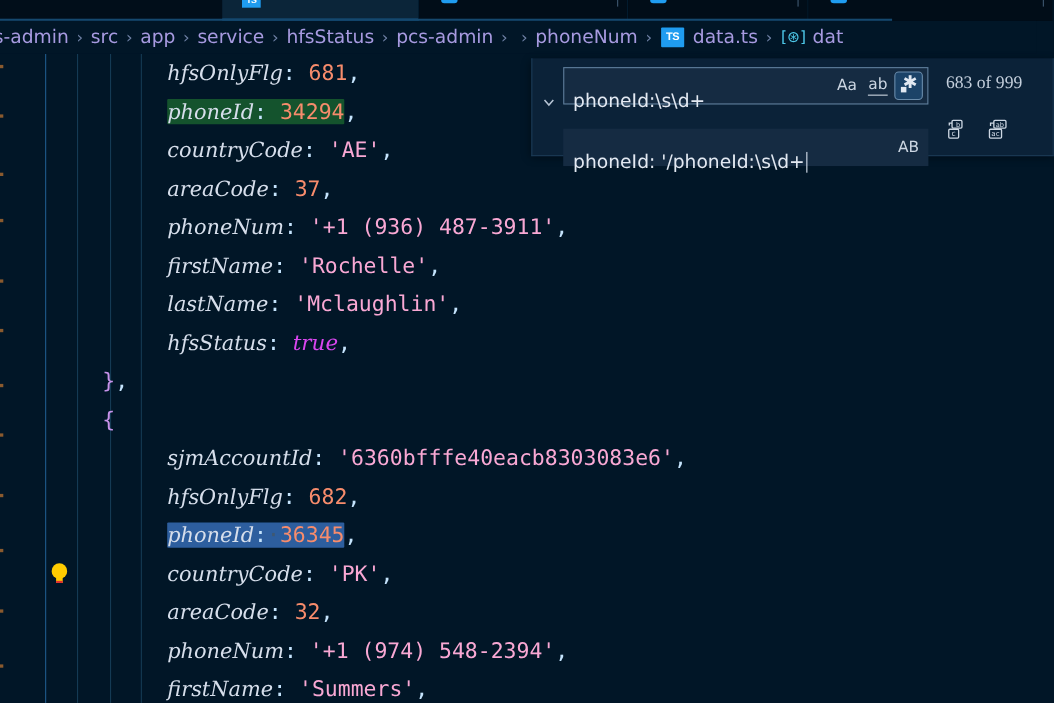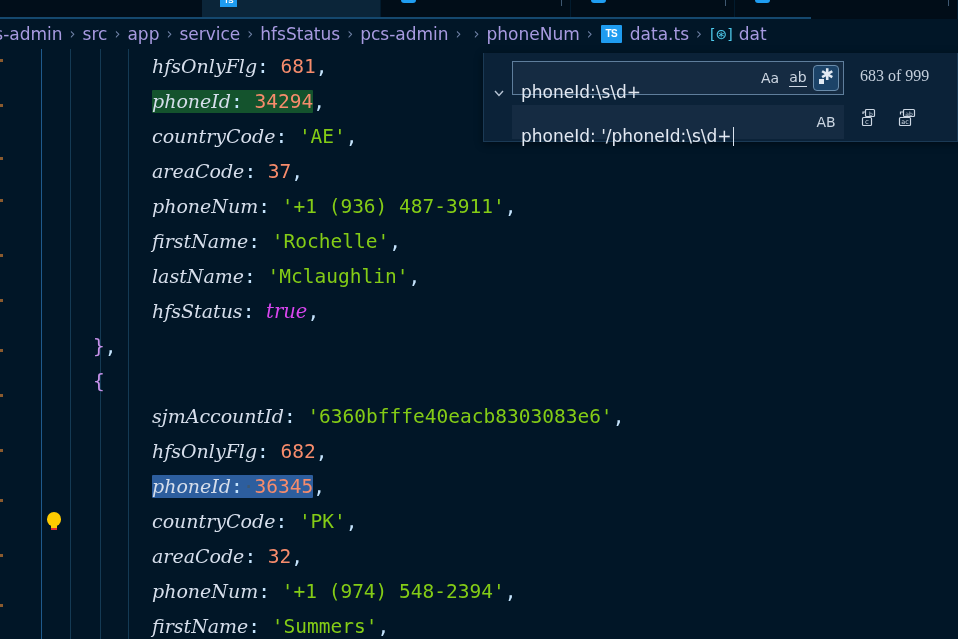--- a/index.html
+++ b/index.html
@@ -109,21 +109,21 @@
   .ind { padding-left: 152px; }
   .ind1 { padding-left: 93px; }
 
   .key {
     color: #d6deeb; font-style: italic;
     font-family: "DejaVu Serif", serif;
     font-size: 19px; font-weight: 500;
   }
   .punc   { color: #c5e4fd; }
   .num    { color: #f78c6c; }
-  .str    { color: #84cc16; }
+  .str    { color: #f9a8d4; }
   .bool   { color: #d946ef; font-style: italic; font-family: "DejaVu Serif", serif; }
   .brace  { color: #c792ea; }
 
   .match-other {
     background: #14532d;
     border-radius: 1px;
   }
   .match-current {
     background: #2d5e9e;
     border-radius: 1px;
@@ -142,21 +142,21 @@
   }
   .fw-toggle {
     position: absolute; left: 4px; top: 28px;
     width: 22px; height: 24px;
     color: #b7c4d4; font-size: 15px;
     display: flex; align-items: center; justify-content: center;
     cursor: pointer;
   }
   .fw-row { position: absolute; left: 28px; }
   .fw-row.find    { top: 8px; }
-  .fw-row.replace { top: 52px; }
+  .fw-row.replace { top: 64px; }
 
   .fw-input-wrap {
     position: relative;
     width: 332px; height: 34px;
     background: #152b42;
     display: flex; align-items: center;
   }
   .fw-input-wrap.focused { border: 1px solid #5f7e9c; }
   .fw-input-wrap.plain   { border: 1px solid transparent; }
   .fw-text {

